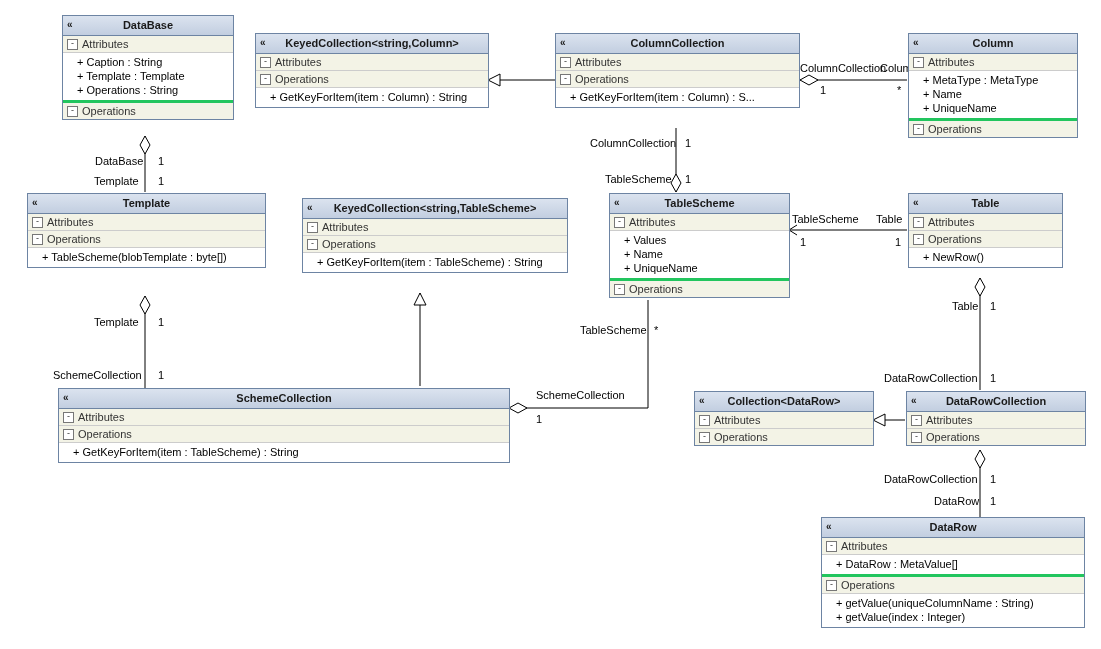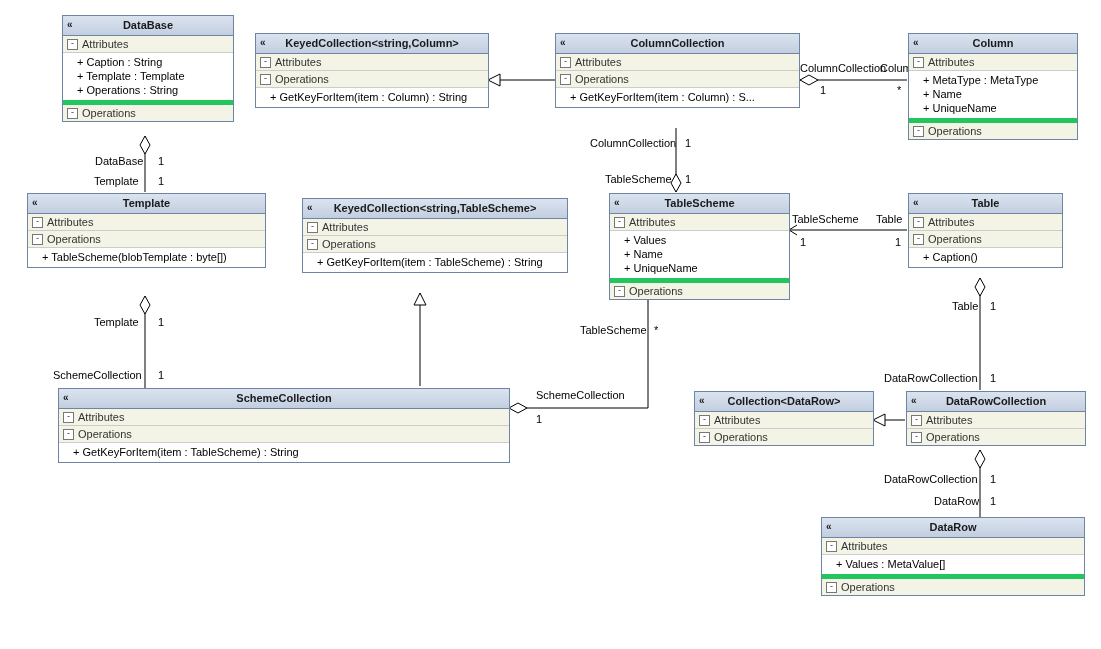--- a/index.html
+++ b/index.html
@@ -1,21 +1,21 @@
 <!DOCTYPE html>
 <html><head>
 <meta charset="utf-8">
 <style>
   html, body { margin: 0; padding: 0; background: #ffffff; font-family: Tahoma, Verdana, Arial, sans-serif; font-size: 11px; color: #000000; }
   .canvas { position: relative; width: 1101px; height: 649px; }
   .class-box { position: absolute; border: 1px solid #6d84a3; background: #ffffff; box-shadow: none; }
   .class-title { background: linear-gradient(#dbe3ef,#c2cee0); border-bottom: 1px solid #6d84a3; text-align: center; font-weight: bold; padding: 3px 4px 4px 4px; position: relative; color: #1a1a1a; font-size: 11px; }
   .chevrons { position: absolute; left: 4px; top: 3px; font-size: 10px; color: #1a1a1a; letter-spacing: -2px; }
   .section-header { background: #f3f3e6; border-top: 0px solid #6d84a3; border-bottom: 1px solid #cccccc; padding: 2px 4px; color: #333; display: flex; align-items: center; gap: 4px; font-size: 11px;}
-  .section-body { background: #ffffff; padding: 2px 4px 3px 14px; border-bottom: 5px solid #22c55e; white-space: nowrap; overflow: hidden; text-overflow: ellipsis;}
+  .section-body { background: #ffffff; padding: 2px 4px 3px 14px; border-bottom: 3px solid #22c55e; white-space: nowrap; overflow: hidden; text-overflow: ellipsis;}
   .section-body:last-child { border-bottom: none; }
   .section-header:last-child { border-bottom: none; }
   .sqminus { display:inline-block; width:9px; height:9px; border:1px solid #777; line-height:7px; text-align:center; font-size:9px; color:#333; background:#fff;}
   .attr-line, .op-line { padding: 1px 0; font-size: 11px;}
   svg.connectors { position: absolute; left:0; top:0; width:1101px; height:649px; pointer-events:none;}
   .conn { stroke:#000; stroke-width:1; fill:none;}
   .hollow { stroke:#000; stroke-width:1; fill:#fff;}
   .lbl { position:absolute; font-size:11px; color:#000; white-space:nowrap;}
 </style>
 </head>
@@ -214,21 +214,21 @@
   <div class="class-title"><span class="chevrons">«</span><span>Table</span></div>
   <div class="section-header">
         <span class="sqminus">-</span>
         <span>Attributes</span>
       </div>
   <div class="section-header">
         <span class="sqminus">-</span>
         <span>Operations</span>
       </div>
   <div class="section-body">
-    <div class="op-line">+ Caption()</div>
+    <div class="op-line">+ NewRow()</div>
   </div>
 </div>
 
 <div class="class-box" style="left:58px; top:388px; width:450px;">
   <div class="class-title"><span class="chevrons">«</span><span>SchemeCollection</span></div>
   <div class="section-header">
         <span class="sqminus">-</span>
         <span>Attributes</span>
       </div>
   <div class="section-header">
@@ -264,21 +264,25 @@
       </div>
 </div>
 
 <div class="class-box" style="left:821px; top:517px; width:262px;">
   <div class="class-title"><span class="chevrons">«</span><span>DataRow</span></div>
   <div class="section-header">
         <span class="sqminus">-</span>
         <span>Attributes</span>
       </div>
   <div class="section-body">
-    <div class="attr-line">+ Values : MetaValue[]</div>
-  </div>
-  <div class="section-header">
-        <span class="sqminus">-</span>
-        <span>Operations</span>
-      </div>
+    <div class="attr-line">+ DataRow : MetaValue[]</div>
+  </div>
+  <div class="section-header">
+        <span class="sqminus">-</span>
+        <span>Operations</span>
+      </div>
+  <div class="section-body">
+    <div class="op-line">+ getValue(uniqueColumnName : String)</div>
+    <div class="op-line">+ getValue(index : Integer)</div>
+  </div>
 </div>
 
 </div>
 
 </body></html>

